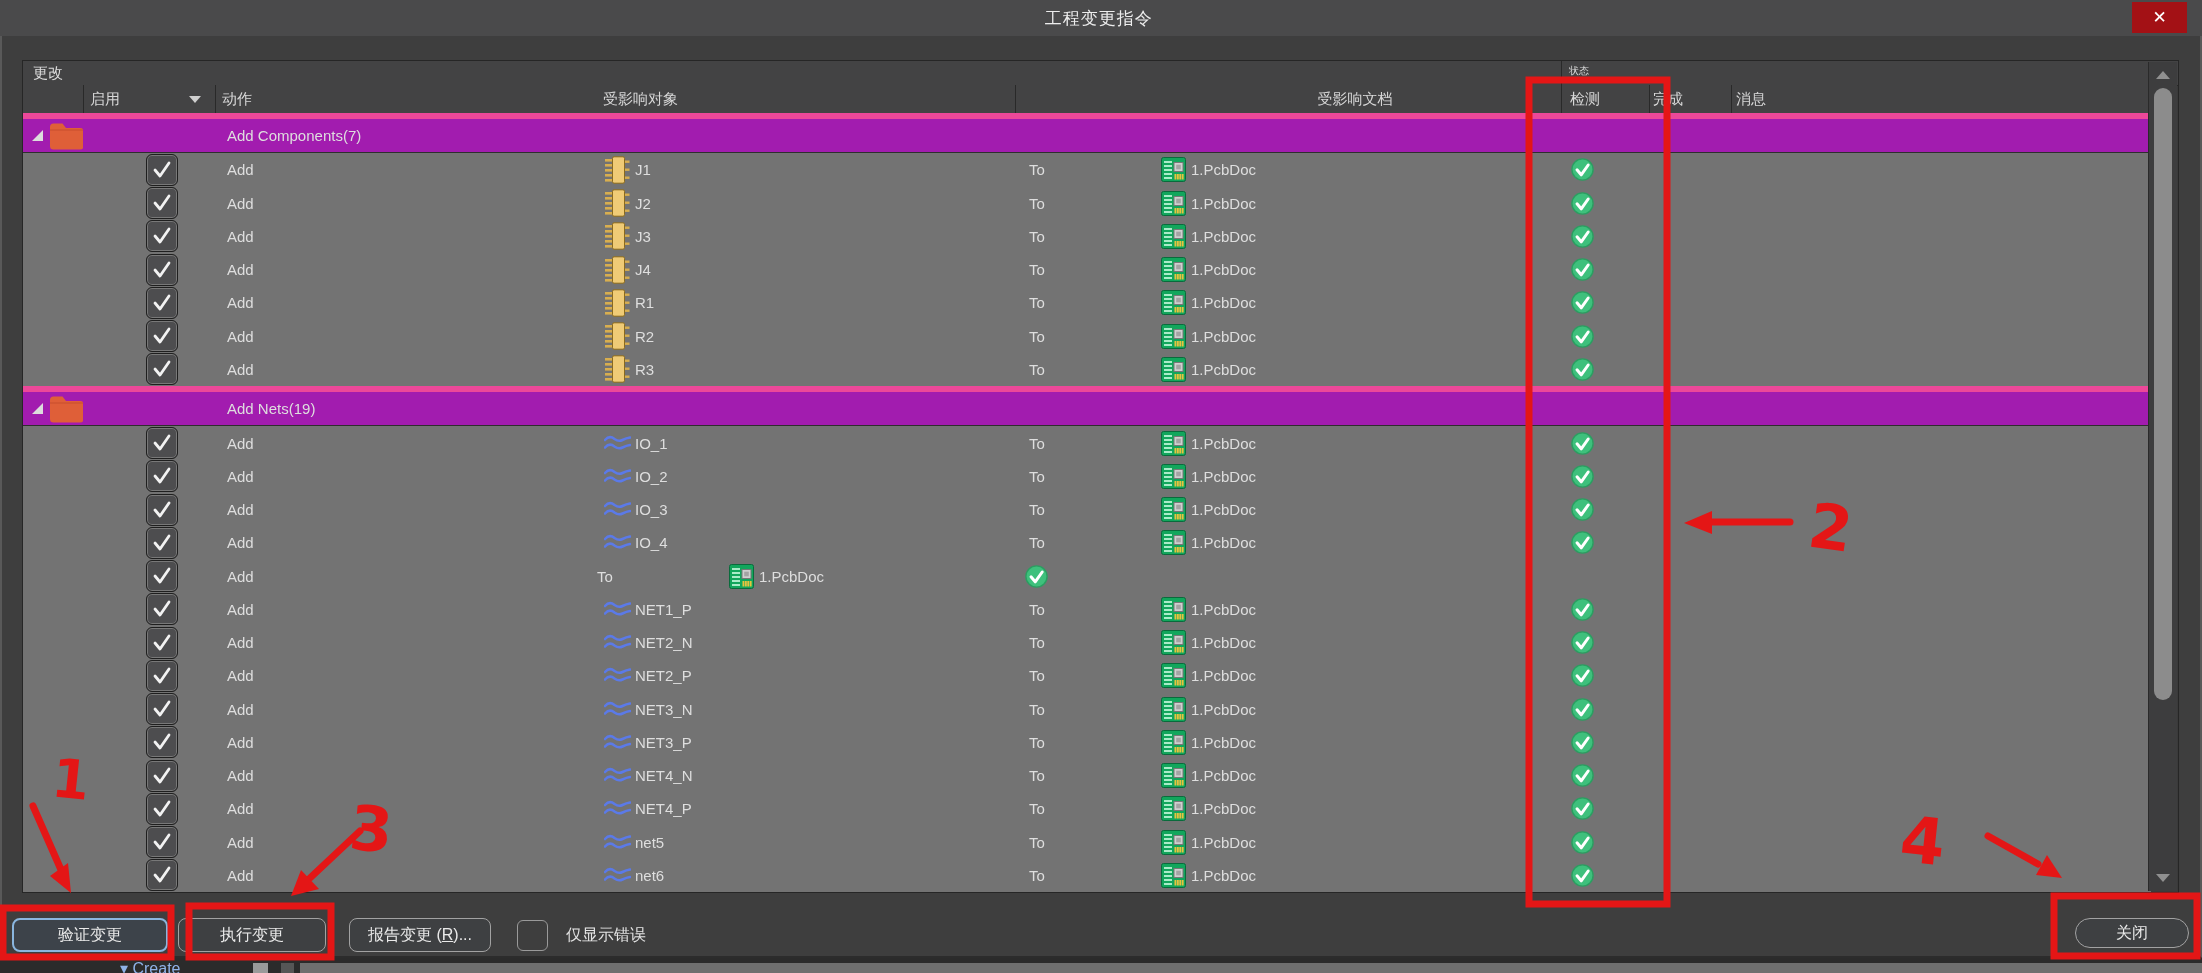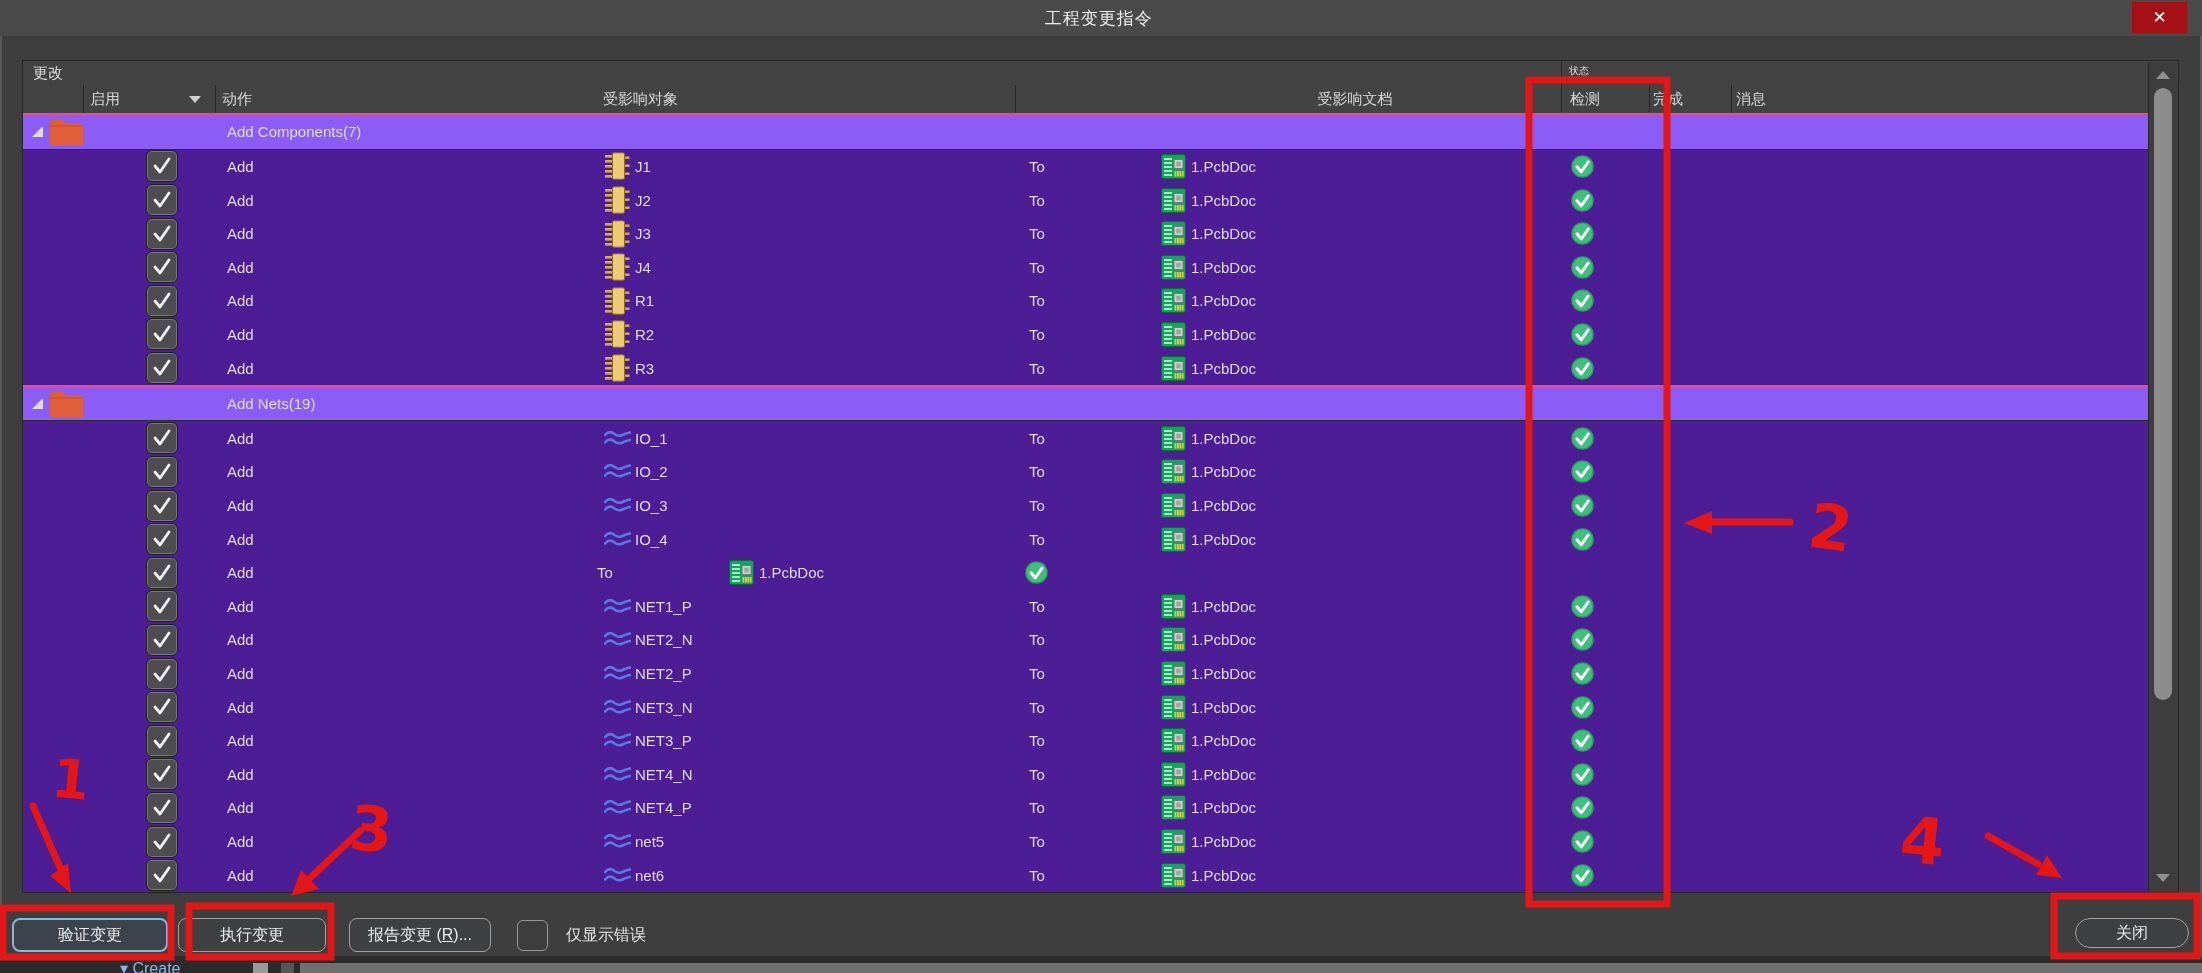--- a/index.html
+++ b/index.html
@@ -27,22 +27,22 @@
   .chdr{position:absolute;left:0;top:24px;width:2128px;height:28px;background:#434344;border-bottom:1px solid #282828;
         display:grid;grid-template-columns:60px 132px 368px 432px 546px 88px 82px auto;font-size:15px;color:#d8d8d8;}
   .hc{display:flex;align-items:center;position:relative;box-sizing:border-box;}
   .hc-enable,.hc-action,.hc-doc,.hc-check,.hc-done,.hc-msg{border-left:1px solid #292929;}
   .hc-enable{padding-left:6px;} .hc-action{padding-left:6px;} .hc-object{padding-left:20px;}
   .hc-doc{padding-left:133px;justify-content:center;} .hc-check{padding-left:8px;} .hc-done{padding-left:3px;} .hc-msg{padding-left:4px;}
   .filter-arrow{position:absolute;right:14px;top:11px;width:0;height:0;
                 border-left:6px solid transparent;border-right:6px solid transparent;border-top:7px solid #cfcfcf;}
 
   .rows{position:absolute;left:0;top:52px;width:2128px;bottom:0;display:flex;flex-direction:column;}
-  .row{flex:1;display:grid;grid-template-columns:60px 132px 368px 432px 546px 88px 82px auto;background:#4c1d95;}
-  .row.group{background:#8b5cf6;border-top:2px solid #ec4899;border-bottom:1px solid #2e2e2e;box-sizing:border-box;}
+  .row{flex:1;display:grid;grid-template-columns:60px 132px 368px 432px 546px 88px 82px auto;background:#737373;}
+  .row.group{background:#a21caf;border-top:6px solid #ec4899;border-bottom:1px solid #2e2e2e;box-sizing:border-box;}
   .cell{display:flex;align-items:center;height:100%;overflow:hidden;}
   .cell-expand .tri{margin-left:8px;display:flex;}
   .cell-expand .folder{margin-left:5px;display:flex;}
   .cell-action{padding-left:12px;font-size:15px;color:#dedede;white-space:nowrap;}
   .cell-object{padding-left:16px;font-size:15px;color:#dedede;white-space:nowrap;}
   .obj-icon{width:36px;display:flex;justify-content:center;align-items:center;flex:none;}
   .cell-doc{font-size:15px;color:#dedede;white-space:nowrap;}
   .to{margin-left:14px;width:126px;flex:none;}
   .cell-check{padding-left:10px;}
   .cb{width:30px;height:30px;margin-left:63px;border-radius:6px;background:#4d4d4f;border:1px solid #1f1f1f;

